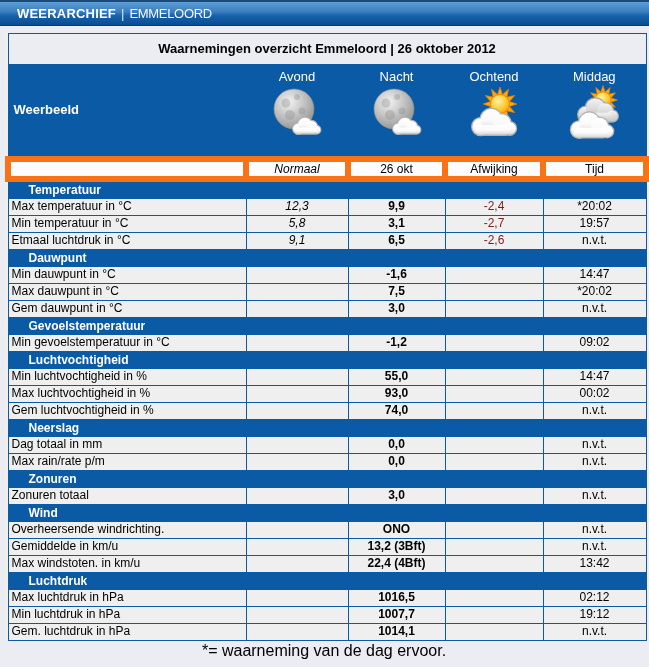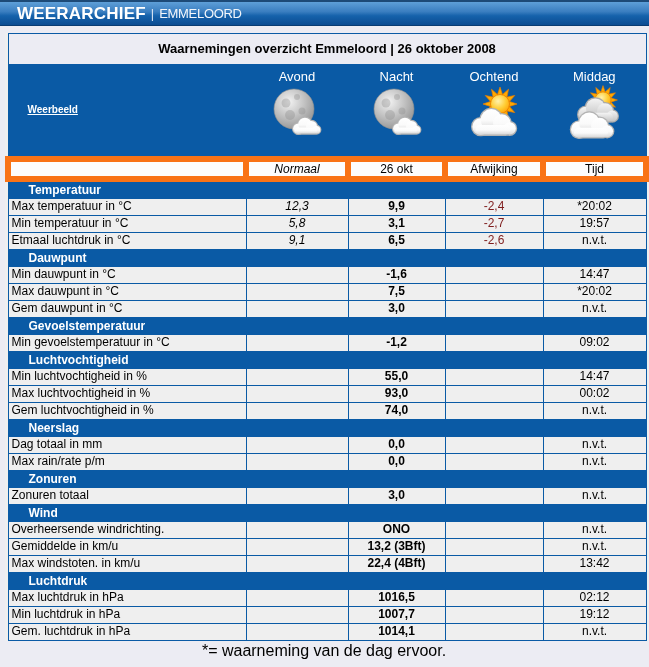--- a/index.html
+++ b/index.html
@@ -13,21 +13,21 @@
   
   .topbar {
     height:26px; width:649px;
     background:linear-gradient(180deg,#5e9fd8 0%,#3a7ec0 42%,#1562ab 60%,#0b4c92 100%);
     border-top:2px solid #1d4a77;
     border-bottom:1px solid #083b72;
     display:flex; align-items:center;
     padding-left:17px;
     color:#fff;
   }
-  .topbar .brand { font-weight:bold; font-size:17px; letter-spacing:0.2px; }
+  .topbar .brand { font-weight:bold; font-size:13px; letter-spacing:0.2px; }
   .topbar .sep   { margin:0 5px; color:#d7e4f2; font-size:13px; }
   .topbar .loc   { font-size:13px; color:#f2f6fb; letter-spacing:-0.3px; }
 
   
   table.weather {
     position:absolute; left:5px; top:33px;
     width:638px;
     border-collapse:collapse;
     table-layout:fixed;
     font-size:12px;
@@ -51,23 +51,22 @@
   tr.weerbeeld-row td {
     background:#0a5aa5;
     color:#fff;
     height:95px;
     vertical-align:top;
     border:0;
   }
   td.weerbeeld-label {
     vertical-align:middle !important;
     font-weight:bold;
-    font-size:10px;
-    padding-left:19px;
-    text-decoration:underline;
+    font-size:13px;
+    padding-left:5px;
   }
   td.day-cell { text-align:center; }
   .day-label { font-size:13px; padding-top:5px; padding-bottom:1px; }
   .day-cell svg { display:block; margin:0 auto; }
 
   tr.subheader-row td {
     background:#fdfdfd;
     height:19px;
     text-align:center;
     border:6px solid #f97316;
@@ -199,21 +198,21 @@
 <table class="weather">
   <colgroup>
     <col class="c-label">
       <col class="c-normaal">
       <col class="c-okt">
       <col class="c-afw">
       <col class="c-tijd">
   </colgroup>
   <tbody>
     <tr class="title-row">
-      <td colspan="5">Waarnemingen overzicht Emmeloord | 26 oktober 2008</td>
+      <td colspan="5">Waarnemingen overzicht Emmeloord | 26 oktober 2012</td>
     </tr>
     <tr class="weerbeeld-row">
       <td class="weerbeeld-label">Weerbeeld</td>
       <td class="day-cell">
         <div class="day-label">Avond</div>
         <svg width="56" height="56" viewBox="0 0 56 56">
             <use href="#moonCloudIcon"></use>
           </svg>
       </td>
       <td class="day-cell">

